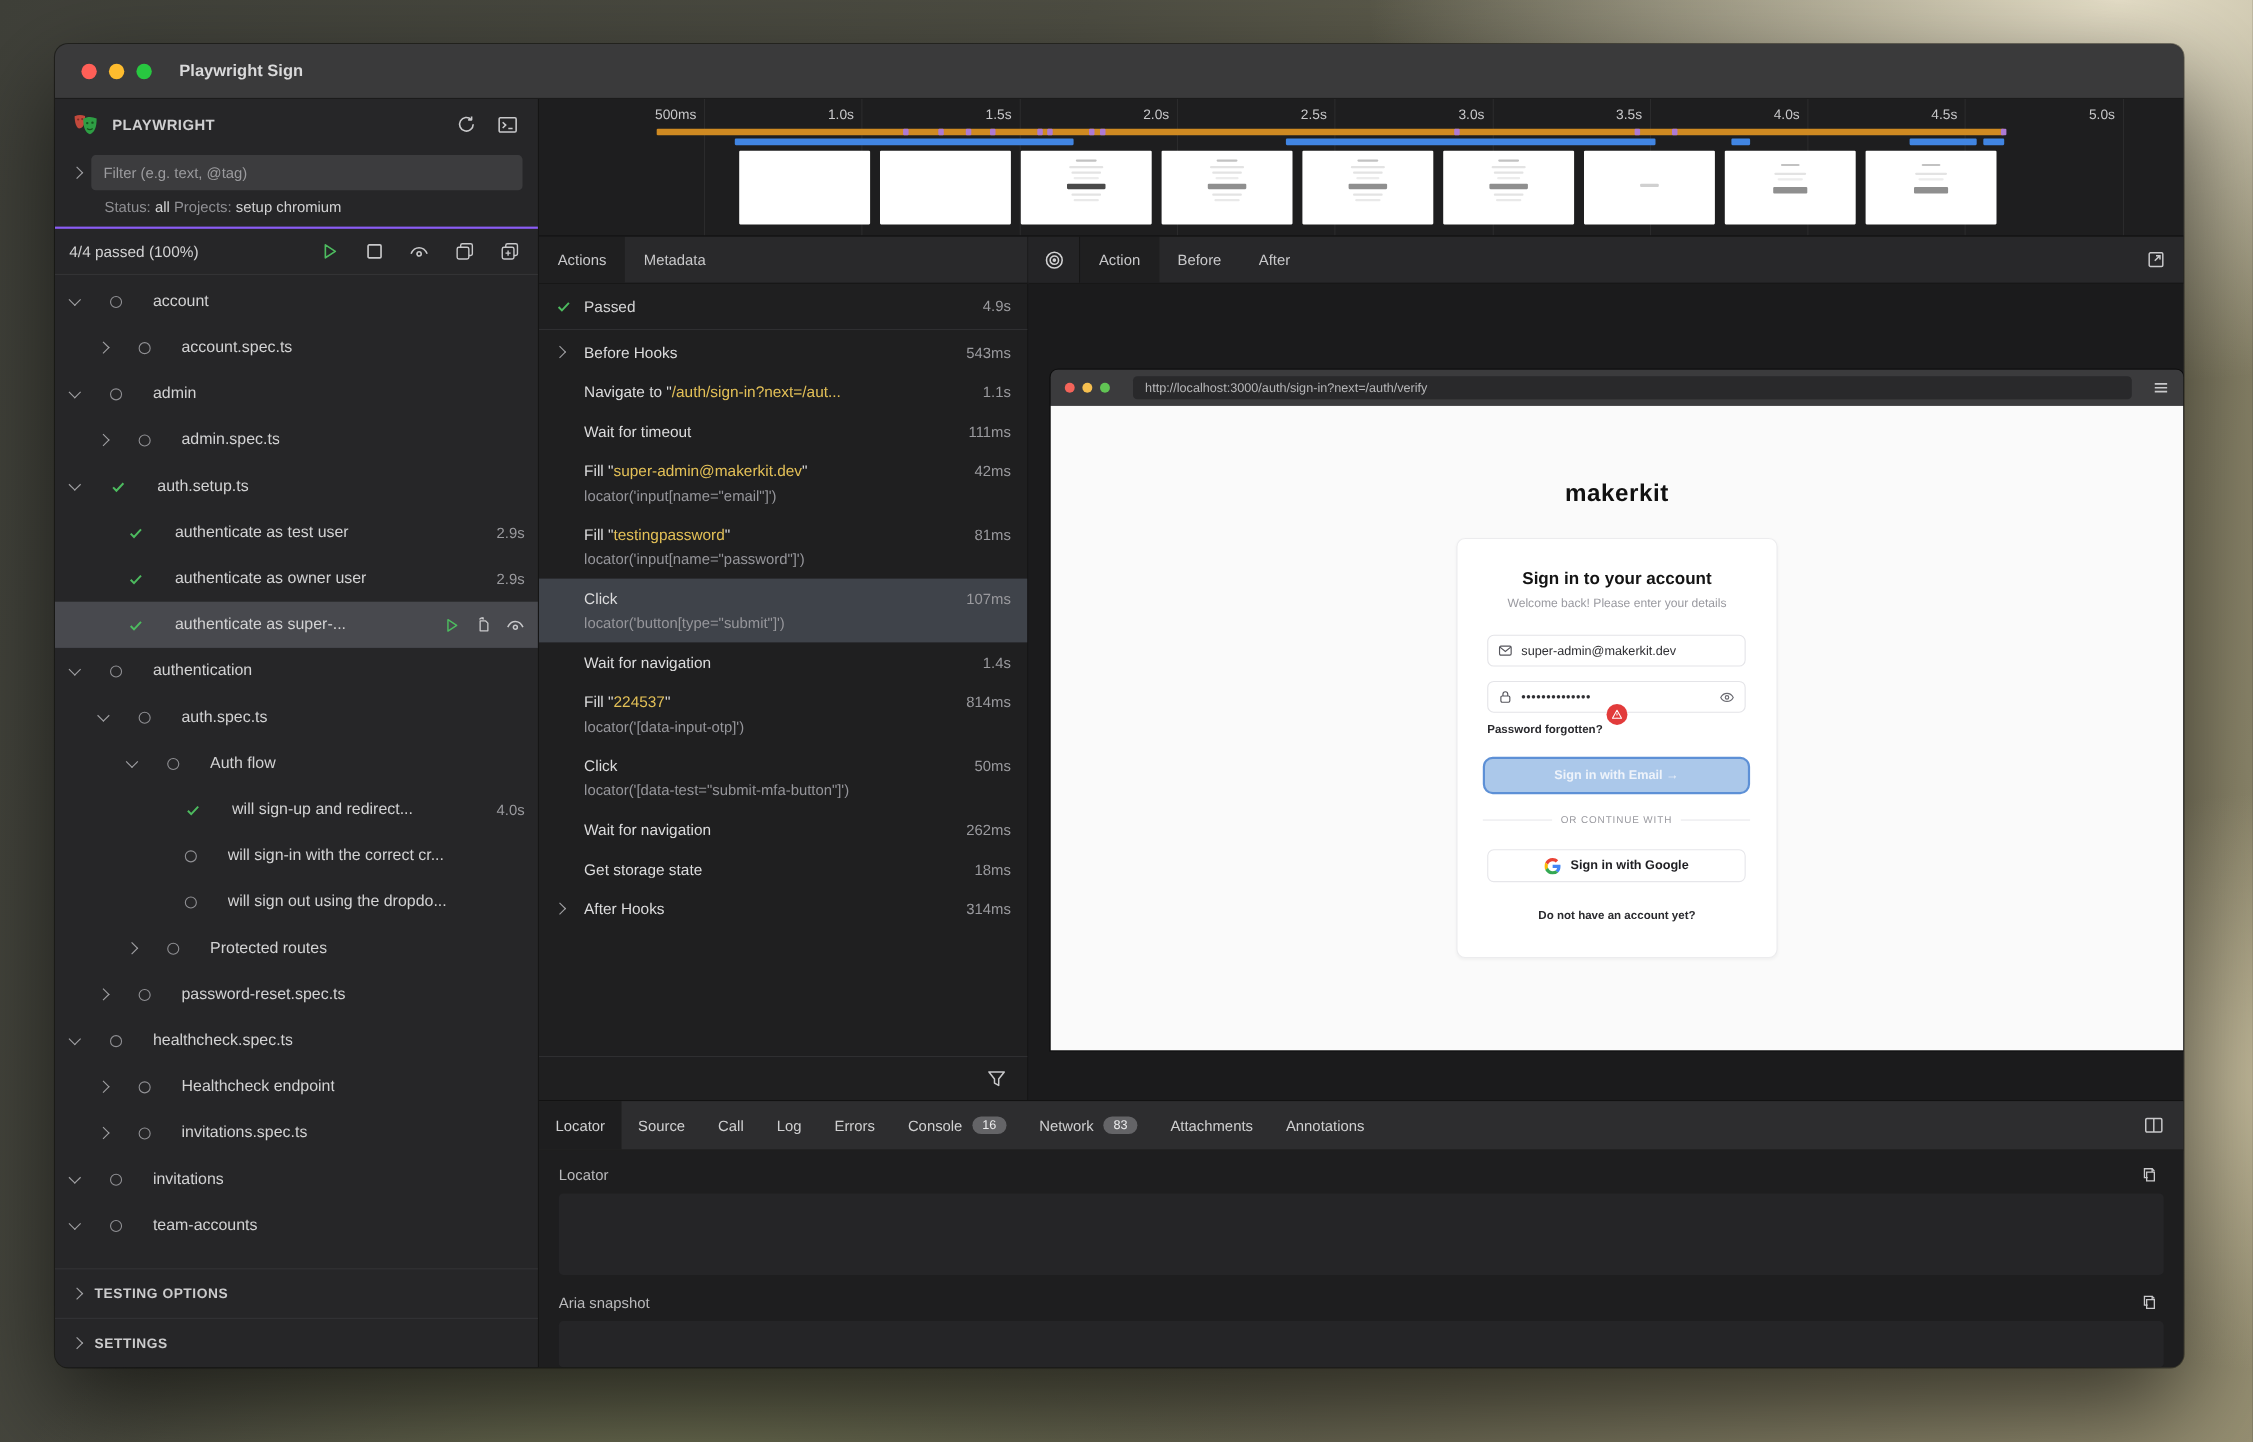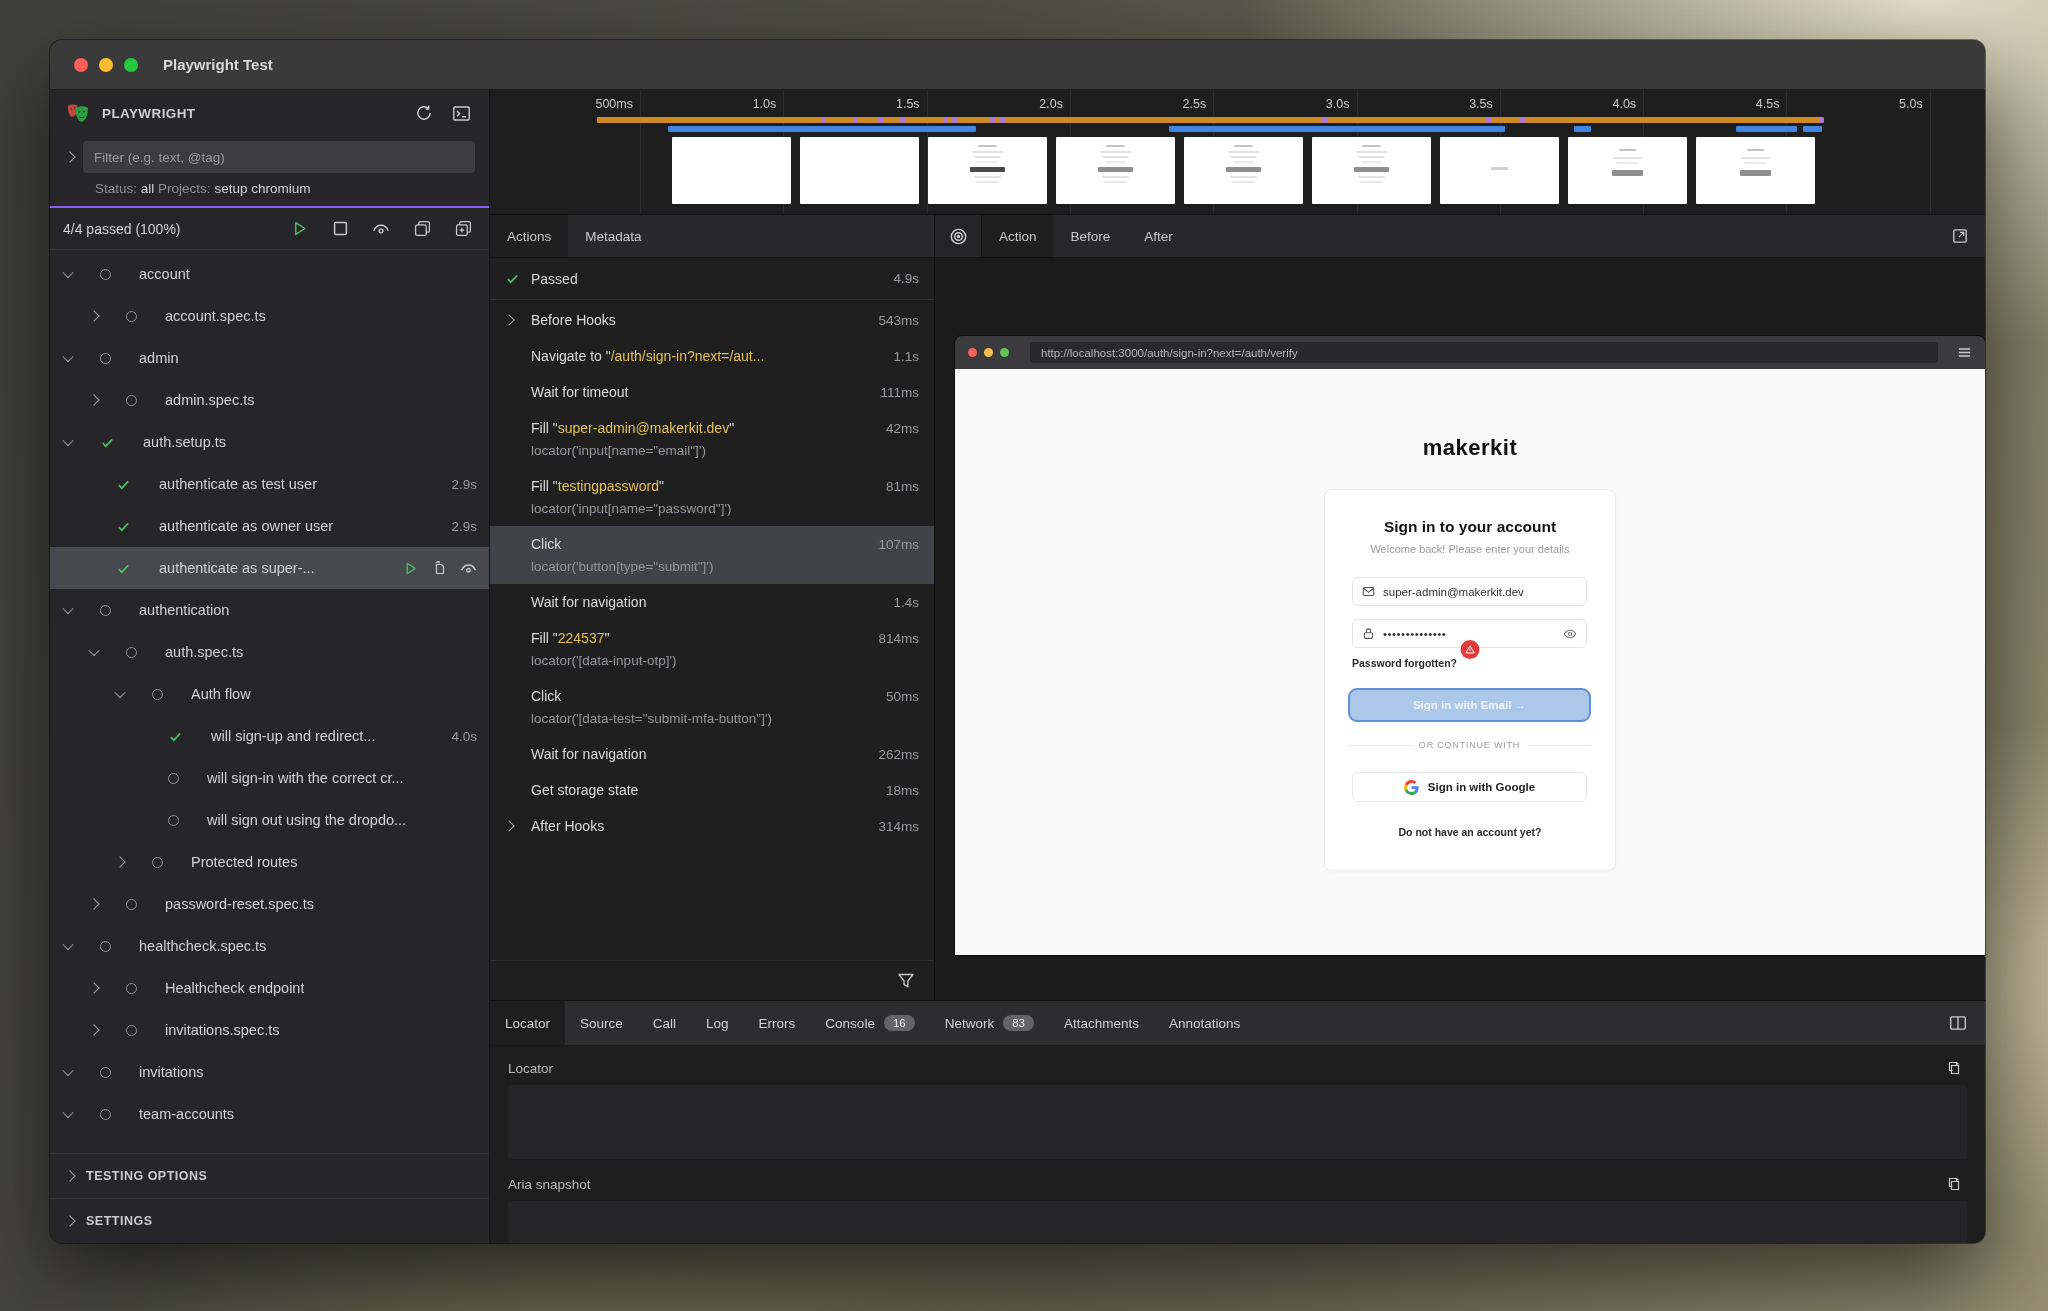--- a/index.html
+++ b/index.html
@@ -119,21 +119,21 @@
 </style>
 </head>
 <body>
 
 <div id="window">
 
   <div class="titlebar">
     <span class="tl r"></span>
     <span class="tl y"></span>
     <span class="tl g"></span>
-    <span class="win-title">Playwright Test</span>
+    <span class="win-title">Playwright Sign</span>
   </div>
 
   <div class="main">
 
     <div class="sidebar">
       <div class="sb-header">
         <span class="icn">
           <svg width="26" height="26" viewBox="0 0 24 24">
             <path fill="#c2493c" d="M2.6 5.2c3-1.4 5.9-1.4 8.8-.2.2 5.6-1.2 9.4-4.1 10.4C4.5 16.3 2.6 11 2.6 5.2z"></path>
             <circle cx="5.6" cy="8" r="0.9" fill="#7e2c24"></circle>

